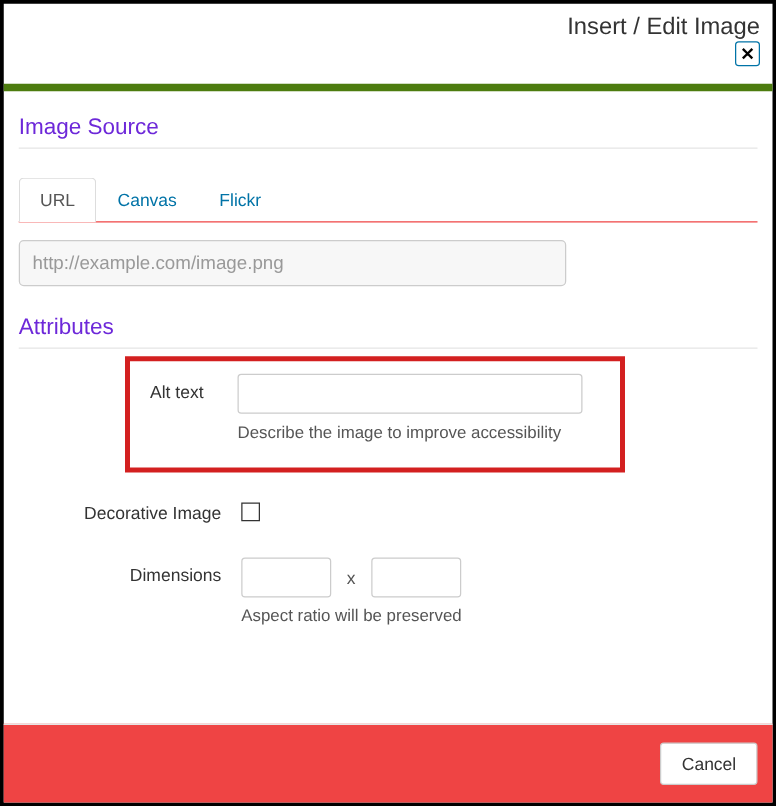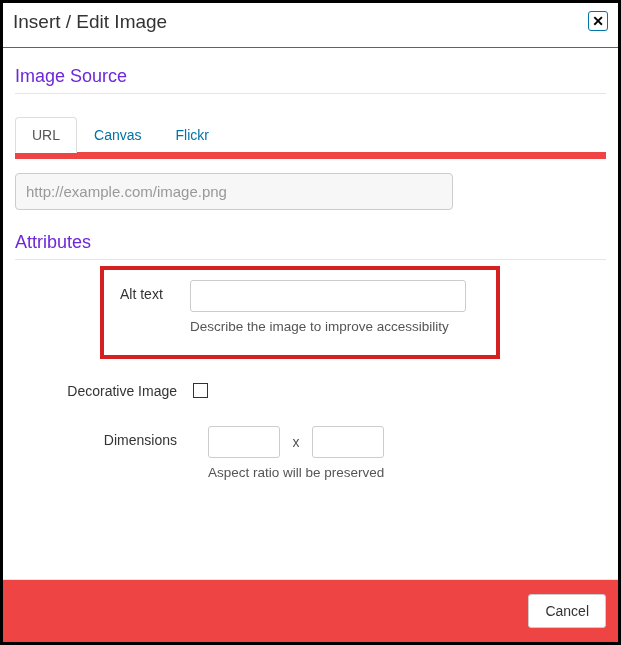--- a/index.html
+++ b/index.html
@@ -12,24 +12,25 @@
   .dialog {
     width: 621px;
     height: 645px;
     border: 3px solid #000;
     display: flex;
     flex-direction: column;
     background: #fff;
   }
   .titlebar {
     display: flex;
-    align-items: flex-start;
+    align-items: flex-end;
     justify-content: space-between;
     padding: 8px 10px 14px 10px;
-    border-bottom: 1px solid #4d7c0f;
+    border-bottom: 6px solid #4d7c0f;
+    flex-direction: column;
   }
   .titlebar h1 {
     font-size: 19px;
     font-weight: 400;
     margin: 0;
     color: #333;
   }
   .close-btn {
     width: 20px;
     height: 20px;
@@ -53,21 +54,21 @@
     font-size: 18px;
     font-weight: 400;
     color: #6d28d9;
     margin: 8px 0 4px 0;
     padding-bottom: 6px;
     border-bottom: 1px solid #e5e5e5;
   }
   .tabs {
     display: flex;
     margin-top: 22px;
-    border-bottom: 7px solid #ef4444;
+    border-bottom: 1px solid #ef4444;
   }
   .tab {
     padding: 9px 16px;
     font-size: 14px;
     color: #0073a7;
     cursor: pointer;
     position: relative;
     top: 1px;
     border: 1px solid transparent;
   }
@@ -152,21 +153,21 @@
     text-align: center;
   }
   .dim-x {
     display: inline-block;
     padding: 0 8px;
     font-size: 14px;
     color: #555;
   }
   .deco-row { margin-bottom: 4px; padding-top: 4px; }
   .deco-hint { max-width: 400px; }
-  .dims-row { margin-top: 24px; gap: 15px; }
+  .dims-row { margin-top: 24px; }
   .footer {
     border-top: 1px solid #e5e5e5;
     background: #ef4444;
     padding: 14px 12px;
     display: flex;
     justify-content: flex-end;
     gap: 8px;
   }
   .btn {
     padding: 8px 16px;

